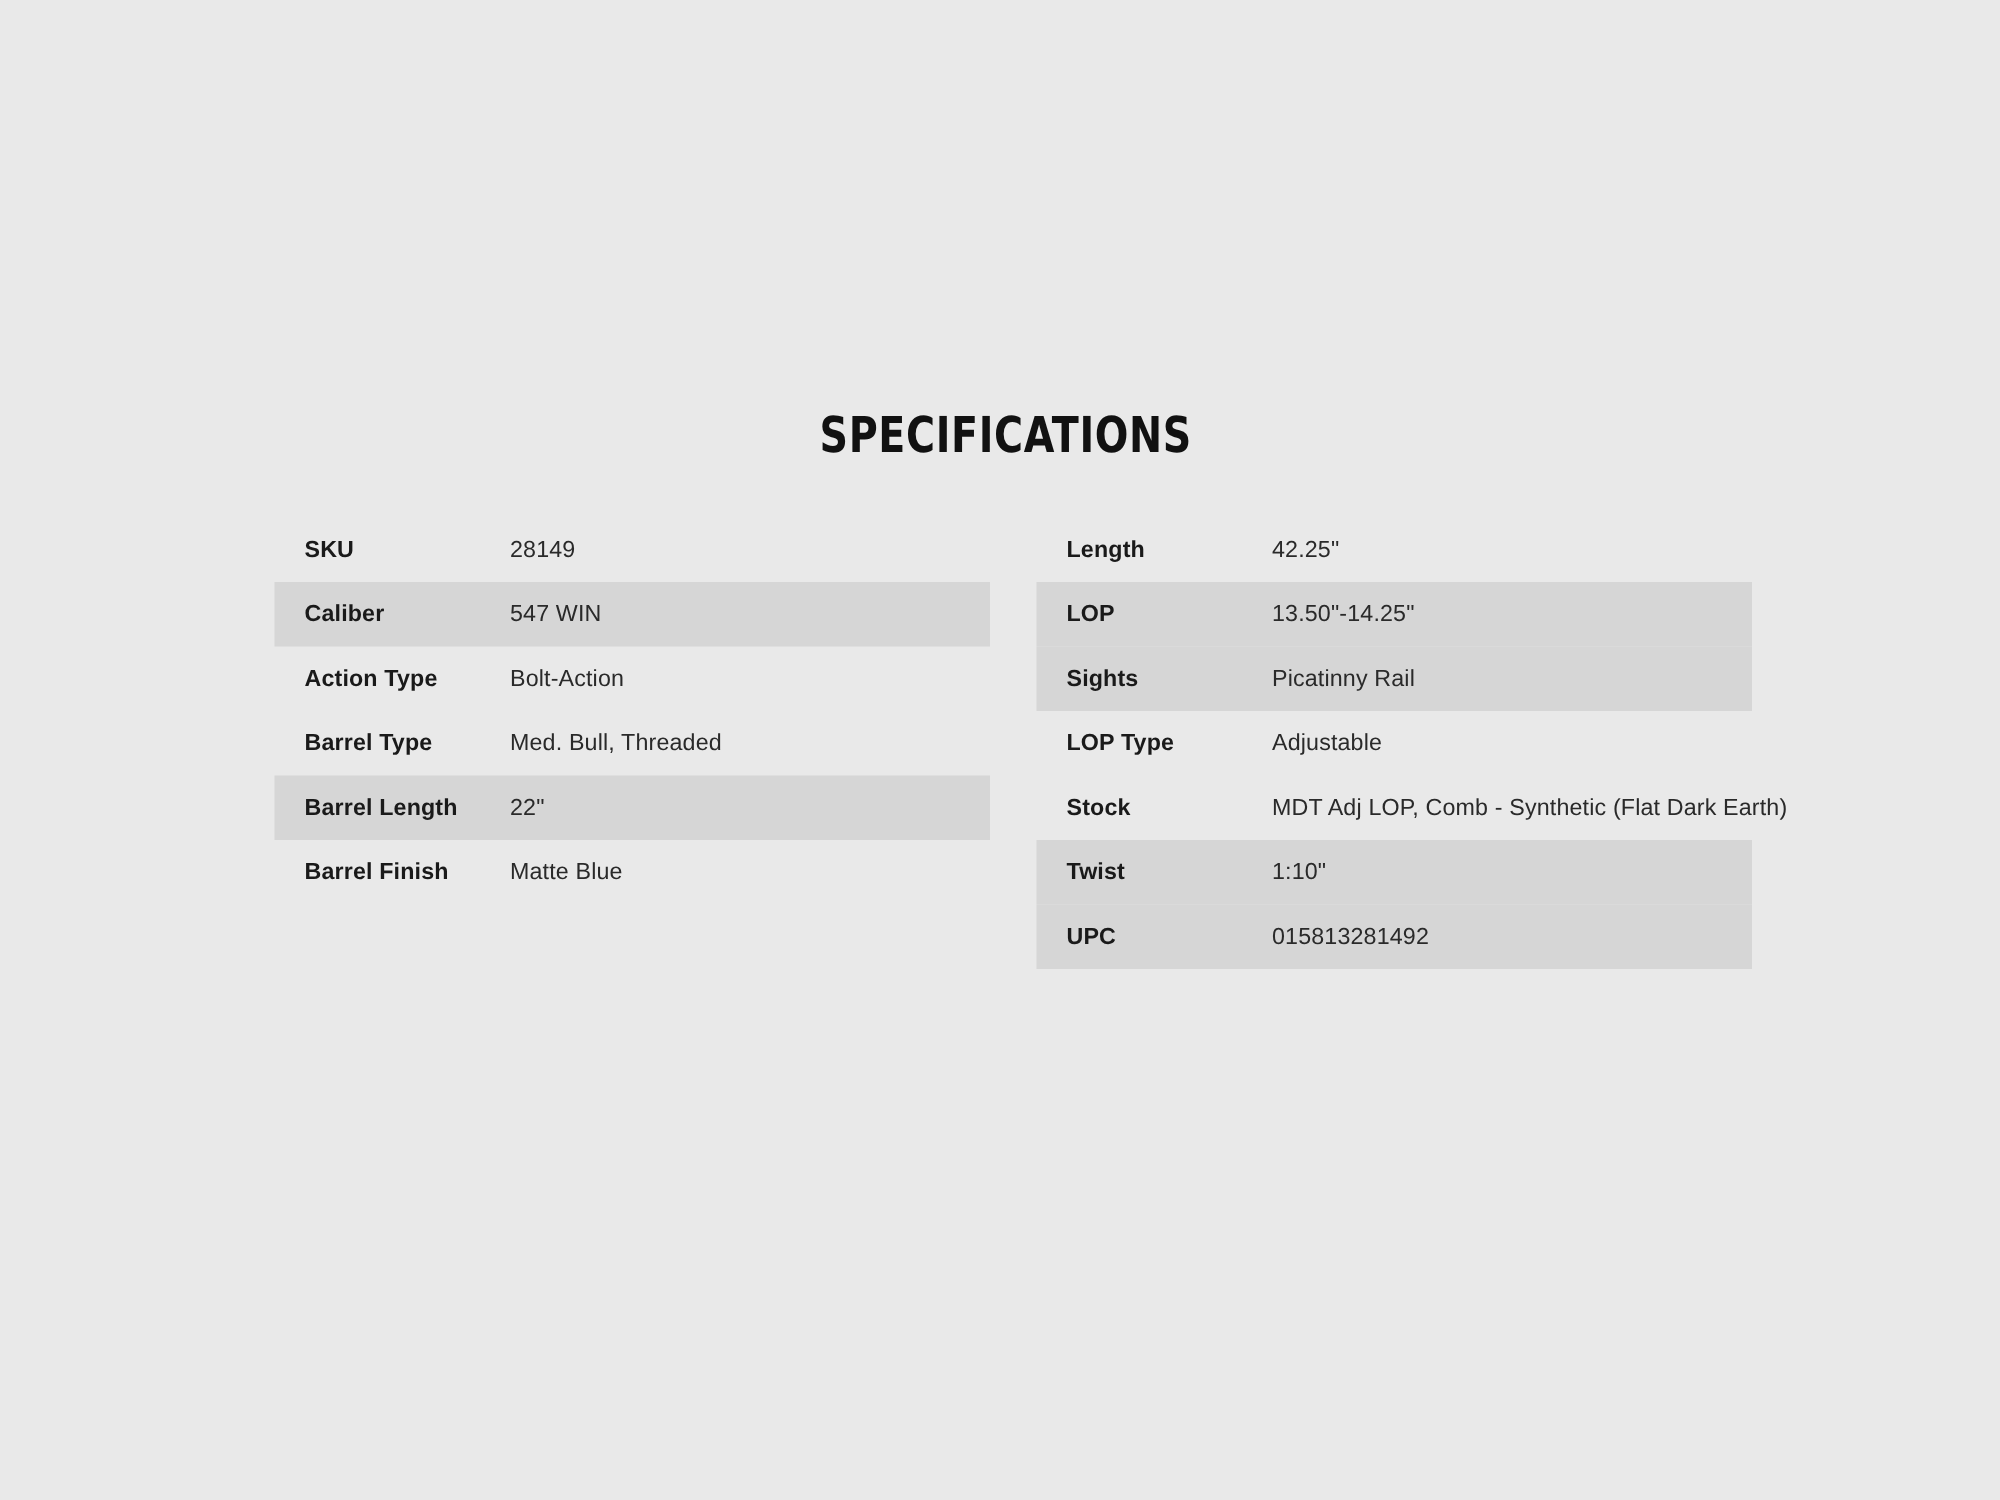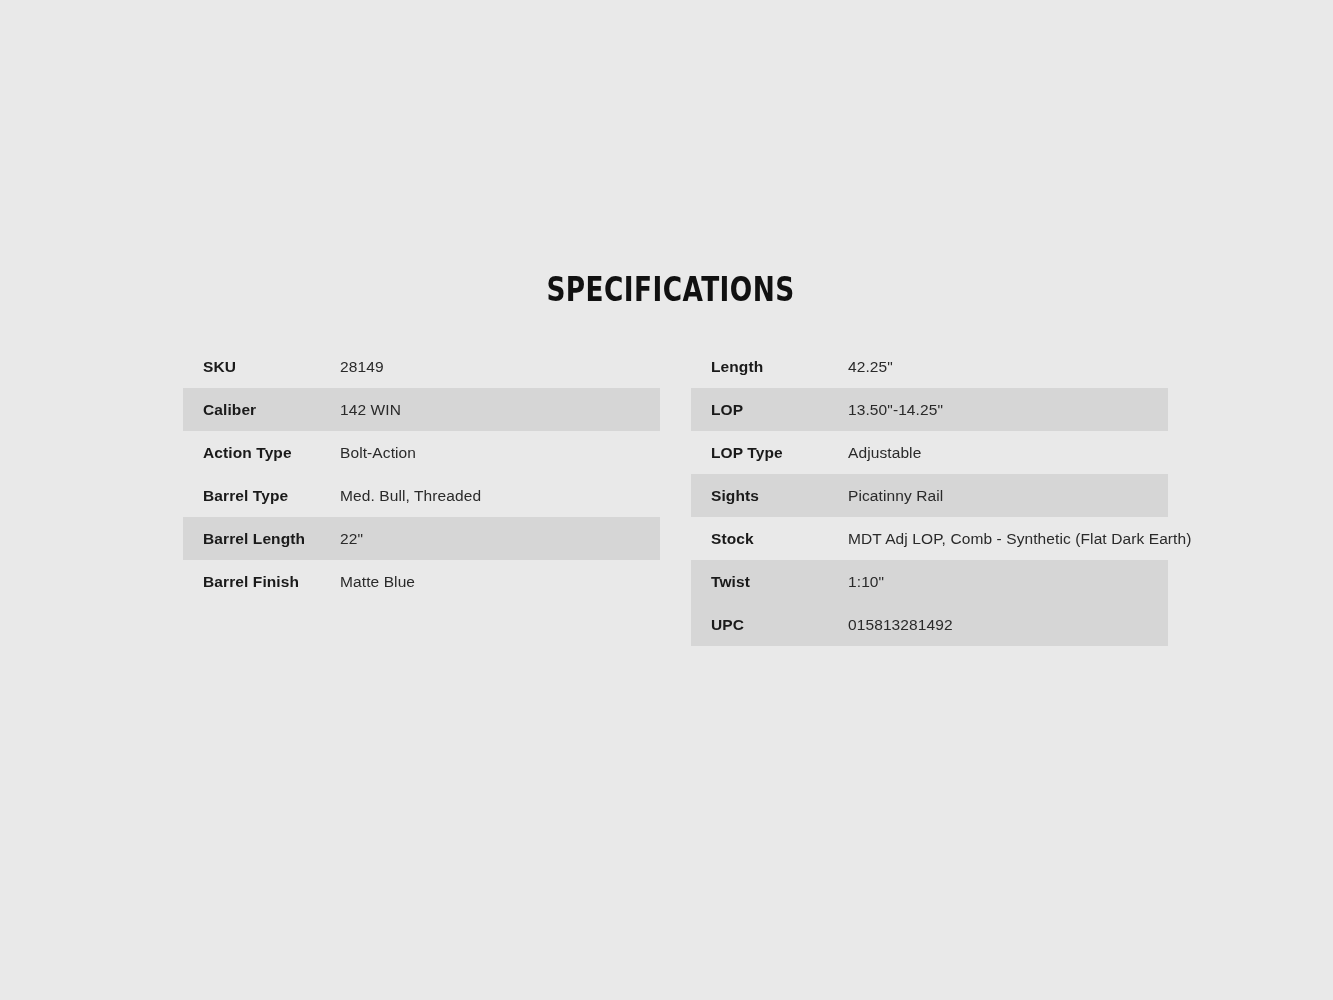--- a/index.html
+++ b/index.html
@@ -85,21 +85,21 @@
     <h2 class="spec-title">SPECIFICATIONS</h2>
     <div class="spec-columns">
 
       <div class="spec-col left-col">
         <div class="spec-row">
           <span class="spec-label">SKU</span>
           <span class="spec-value">28149</span>
         </div>
         <div class="spec-row alt">
           <span class="spec-label">Caliber</span>
-          <span class="spec-value">142 WIN</span>
+          <span class="spec-value">547 WIN</span>
         </div>
         <div class="spec-row">
           <span class="spec-label">Action Type</span>
           <span class="spec-value">Bolt-Action</span>
         </div>
         <div class="spec-row">
           <span class="spec-label">Barrel Type</span>
           <span class="spec-value">Med. Bull, Threaded</span>
         </div>
         <div class="spec-row alt">
@@ -114,27 +114,27 @@
 
       <div class="spec-col right-col">
         <div class="spec-row">
           <span class="spec-label">Length</span>
           <span class="spec-value">42.25"</span>
         </div>
         <div class="spec-row alt">
           <span class="spec-label">LOP</span>
           <span class="spec-value">13.50"-14.25"</span>
         </div>
+        <div class="spec-row alt">
+          <span class="spec-label">Sights</span>
+          <span class="spec-value">Picatinny Rail</span>
+        </div>
         <div class="spec-row">
           <span class="spec-label">LOP Type</span>
           <span class="spec-value">Adjustable</span>
-        </div>
-        <div class="spec-row alt">
-          <span class="spec-label">Sights</span>
-          <span class="spec-value">Picatinny Rail</span>
         </div>
         <div class="spec-row">
           <span class="spec-label">Stock</span>
           <span class="spec-value">MDT Adj LOP, Comb - Synthetic (Flat Dark Earth)</span>
         </div>
         <div class="spec-row alt">
           <span class="spec-label">Twist</span>
           <span class="spec-value">1:10"</span>
         </div>
         <div class="spec-row alt">

